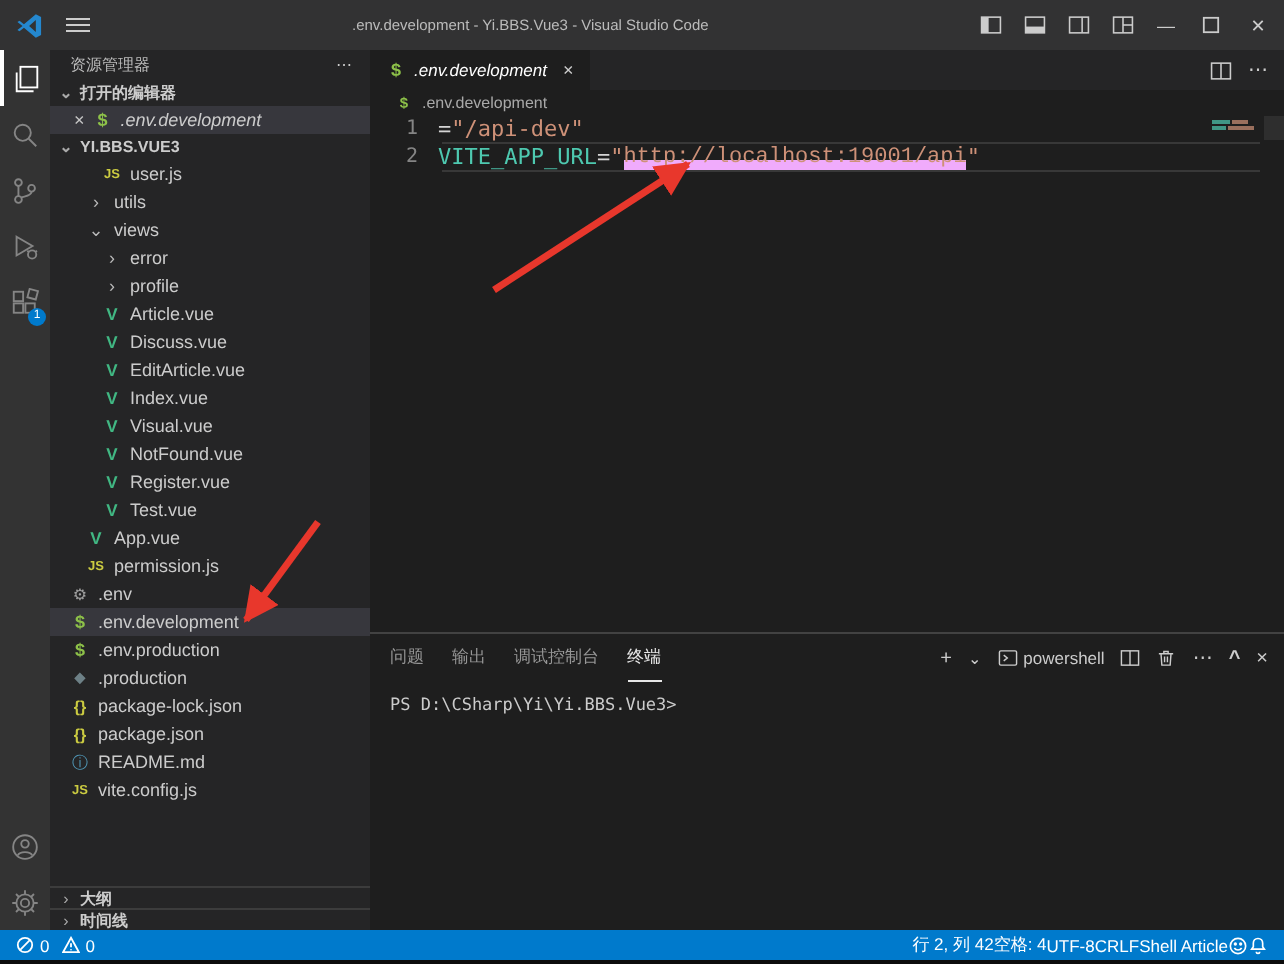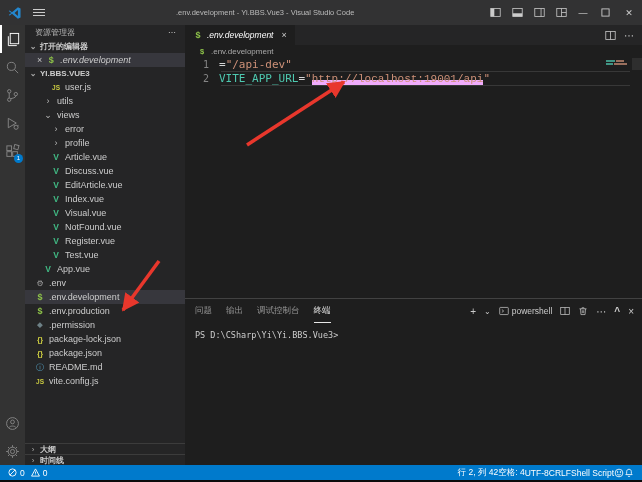--- a/index.html
+++ b/index.html
@@ -67,21 +67,21 @@
   .tok-key { color:#4ec9b0; }
   .tok-eq { color:#d4d4d4; }
   .tok-str { color:#ce9178; }
   .tok-link { color:#ce9178; border-bottom:6px solid #f0abfc;font-family:Liberation Mono, monospace; }
   .curline-border { position:absolute; left:36px; right:12px; height:1px; background:#383838; }
   .minimap { position:absolute; right:10px; top:2px; width:26px; }
   .minimap .mrow { display:flex; gap:1px; margin-bottom:1px; }
   .minimap .seg { height:2px; display:block; }
   .ovr-slider { position:absolute; right:0; top:0; width:10px; height:12px; background:rgba(121,121,121,0.18); }
   
-  .panel { height:167px; border-top:1px solid #424242; display:flex; flex-direction:column; }
+  .panel { height:149px; border-top:1px solid #424242; display:flex; flex-direction:column; }
   .panel-tabs { height:24px; display:flex; align-items:center; padding:0 8px 0 10px; gap:14px; font-size:8.5px; }
   .ptab { color:#969696; height:24px; display:flex; align-items:center; cursor:pointer; text-transform:uppercase; }
   .ptab.active { color:#e7e7e7; border-bottom:1px solid #e7e7e7; }
   .panel-actions { margin-left:auto; display:flex; align-items:center; gap:8px; color:#cccccc; }
   .pa-btn { cursor:pointer; display:flex; align-items:center; font-size:10px; }
   .shellsel { display:flex; align-items:center; gap:3px; font-size:8.5px; cursor:pointer; }
   .terminal { flex:1; padding:7px 0 12px 10px; font-family:"DejaVu Sans Mono", monospace; font-size:8.5px; color:#cccccc; }
   
   .statusbar { position:absolute; left:0; right:0; bottom:2px; height:15px; background:#007acc; color:#ffffff; display:flex; align-items:center; font-size:8.5px; padding:0 8px; }
   .statusbar .grp { display:flex; align-items:center; gap:3px; cursor:pointer; }
@@ -273,35 +273,39 @@
             <span class="lbl">Register.vue</span>
           </div>
         <div class="row ind3">
             <span class="ic vue">V</span>
             <span class="lbl">Test.vue</span>
           </div>
         <div class="row ind2">
             <span class="ic vue">V</span>
             <span class="lbl">App.vue</span>
           </div>
+        <div class="row ind2">
+            <span class="ic js">JS</span>
+            <span class="lbl">permission.js</span>
+          </div>
         <div class="row ind1">
             <span class="ic gear">⚙</span>
             <span class="lbl">.env</span>
           </div>
         <div class="row ind1 sel">
             <span class="ic sh">$</span>
             <span class="lbl">.env.development</span>
           </div>
         <div class="row ind1">
             <span class="ic sh">$</span>
             <span class="lbl">.env.production</span>
           </div>
         <div class="row ind1">
             <span class="ic git">◆</span>
-            <span class="lbl">.permission</span>
+            <span class="lbl">.production</span>
           </div>
         <div class="row ind1">
             <span class="ic json">{}</span>
             <span class="lbl">package-lock.json</span>
           </div>
         <div class="row ind1">
             <span class="ic json">{}</span>
             <span class="lbl">package.json</span>
           </div>
         <div class="row ind1">
@@ -425,21 +429,21 @@
             <line x1="5" y1="7.4" x2="5" y2="7.9"></line>
           </svg>
         <span>0</span>
       </span>
     </div>
     <div class="sb-right">
       <span class="grp">行 2, 列 42</span>
       <span class="grp">空格: 4</span>
       <span class="grp">UTF-8</span>
       <span class="grp">CRLF</span>
-      <span class="grp">Shell Script</span>
+      <span class="grp">Shell Article</span>
       <span class="grp">
         <svg class="icon" width="10" height="10" viewBox="0 0 12 12" fill="none" stroke="#ffffff">
             <circle cx="6" cy="6" r="4.6"></circle>
             <circle cx="4.4" cy="4.8" r="0.5" fill="#ffffff"></circle>
             <circle cx="7.6" cy="4.8" r="0.5" fill="#ffffff"></circle>
             <path d="M3.8 7.2 c1 1.6 3.4 1.6 4.4 0"></path>
           </svg>
       </span>
       <span class="grp">
         <svg class="icon" width="10" height="10" viewBox="0 0 12 12" fill="none" stroke="#ffffff">

